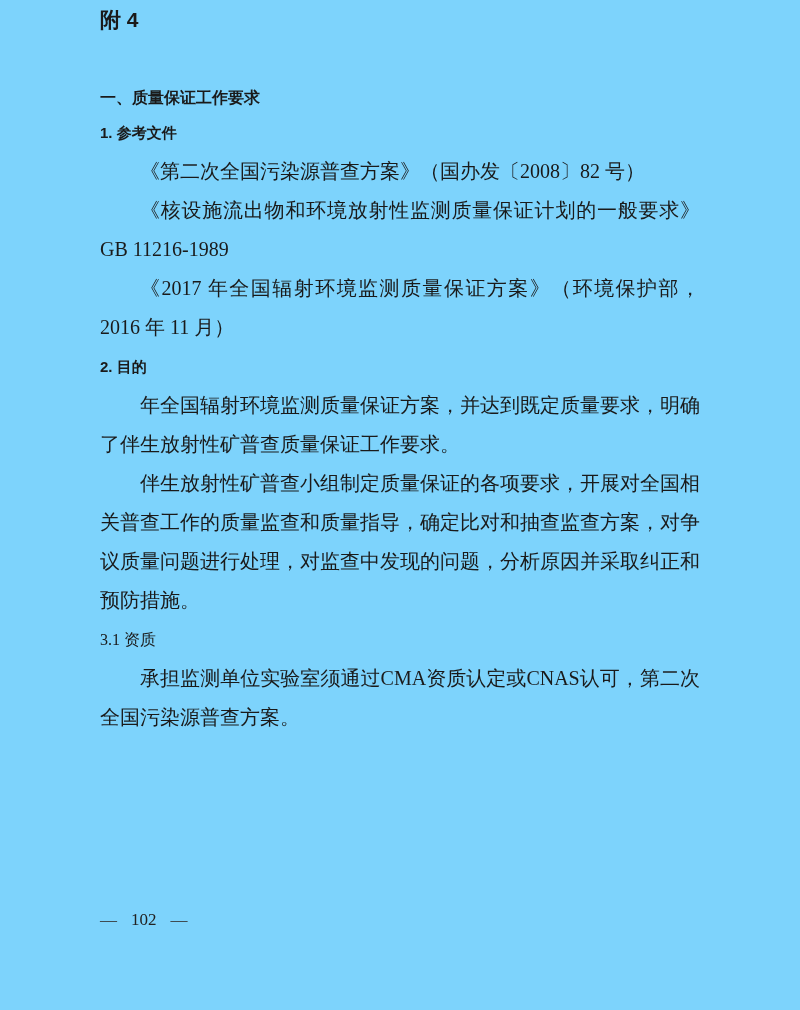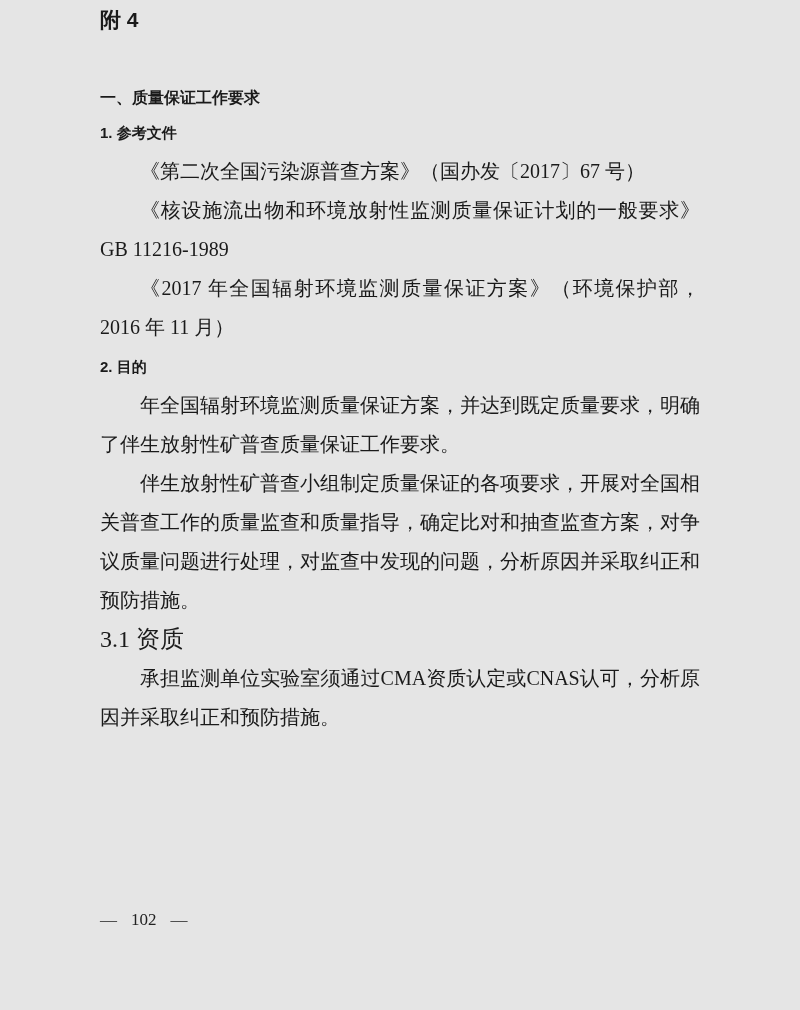--- a/index.html
+++ b/index.html
@@ -1,20 +1,20 @@
 <!DOCTYPE html>
 <html><head>
 <meta charset="utf-8">
 <style>
   html, body { margin: 0; padding: 0; background: #ffffff; }
   .page {
     position: relative;
     width: 800px;
     height: 1010px;
-    background: #e5e5e5;
+    background: #7dd3fc;
     overflow: hidden;
     font-family: "Liberation Serif", "DejaVu Serif", serif;
     color: #1a1a1a;
   }
   .content {
     position: absolute;
     left: 100px;
     width: 600px;
     top: 8px;
   }
@@ -51,21 +51,21 @@
   .body-p {
     margin: 0;
     font-size: 20px;
     line-height: 39px;
     text-align: justify;
     text-indent: 2em;
     font-family: "Liberation Serif", "DejaVu Serif", serif;
   }
   .h-minor {
     margin: 0;
-    font-size: 24px;
+    font-size: 16px;
     line-height: 39px;
     font-family: "Liberation Serif", "DejaVu Serif", serif;
   }
   .footer {
     position: absolute;
     left: 100px;
     bottom: 80px;
     font-size: 17px;
     line-height: 20px;
     color: #222;
@@ -80,32 +80,32 @@
 <div class="page">
   <div class="content">
 
     <p class="appendix">附 4</p>
 
 
     <h2 class="h-major">一、质量保证工作要求</h2>
 
     <h3 class="h-sub">1.  参考文件</h3>
 
-    <p class="body-p">《第二次全国污染源普查方案》（国办发〔2017〕67 号）</p>
+    <p class="body-p">《第二次全国污染源普查方案》（国办发〔2008〕82 号）</p>
     <p class="body-p">《核设施流出物和环境放射性监测质量保证计划的一般要求》GB 11216-1989</p>
     <p class="body-p">《2017 年全国辐射环境监测质量保证方案》（环境保护部，2016 年 11 月）</p>
 
     <h3 class="h-sub">2.  目的</h3>
 
     <p class="body-p">年全国辐射环境监测质量保证方案，并达到既定质量要求，明确了伴生放射性矿普查质量保证工作要求。</p>
     <p class="body-p">伴生放射性矿普查小组制定质量保证的各项要求，开展对全国相关普查工作的质量监查和质量指导，确定比对和抽查监查方案，对争议质量问题进行处理，对监查中发现的问题，分析原因并采取纠正和预防措施。</p>
 
 
     <p class="h-minor">3.1  资质</p>
 
-    <p class="body-p">承担监测单位实验室须通过CMA资质认定或CNAS认可，分析原因并采取纠正和预防措施。</p>
+    <p class="body-p">承担监测单位实验室须通过CMA资质认定或CNAS认可，第二次全国污染源普查方案。</p>
 
   </div>
 
   <div class="footer">
     <span class="dash">—</span><span class="num">102</span><span class="dash">—</span>
   </div>
 </div>
 
 </body></html>

